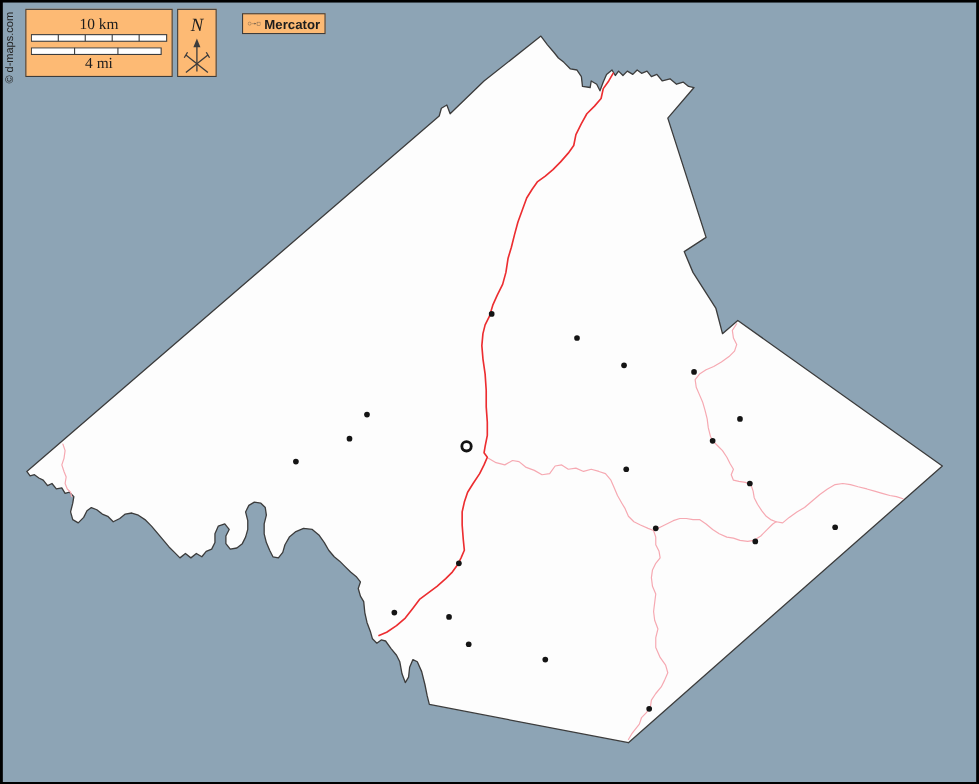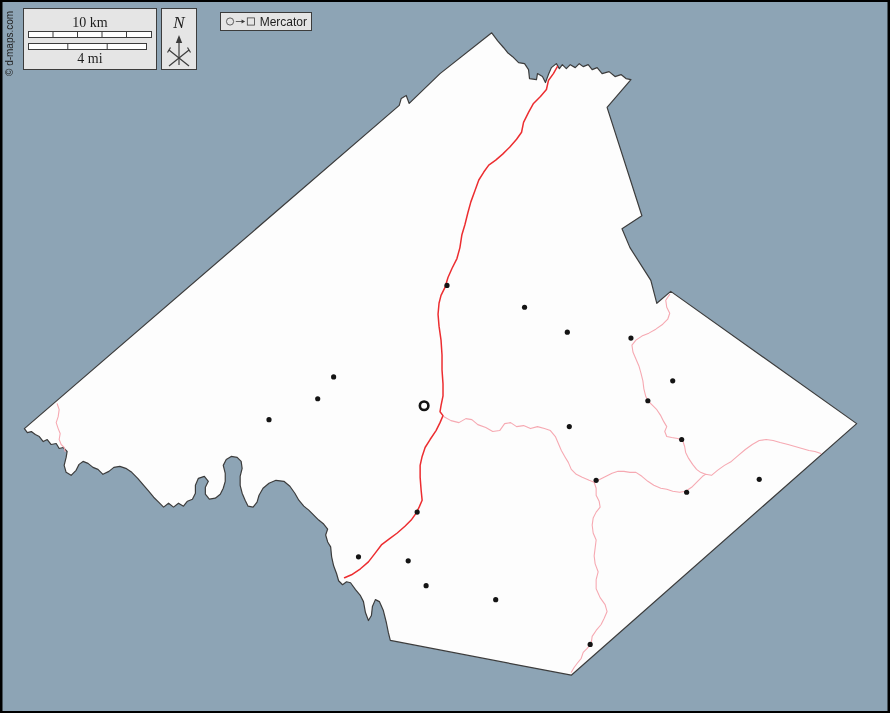--- a/index.html
+++ b/index.html
@@ -3,41 +3,41 @@
 <meta charset="utf-8">
 <style>
   html,body{margin:0;padding:0;background:#000;}
   #stage{
     position:relative;width:890px;height:713px;box-sizing:border-box;
     border:2px solid #000;overflow:hidden;
     font-family:"Liberation Sans",sans-serif;
   }
   #map-svg{position:absolute;left:0;top:0;width:100%;height:100%;}
   .panel{
-    position:absolute;background:#e5e5e5;border:1px solid #3C3C3C;
+    position:absolute;background:#fdba74;border:1px solid #3C3C3C;
     box-sizing:border-box;
   }
   #scale-panel{left:21px;top:6px;width:134px;height:62px;}
   .scale-label{
     font-family:"Liberation Serif",serif;font-size:14px;color:#1d1d1d;
     text-align:center;line-height:15px;
   }
   #scale-km-label{position:absolute;left:0;right:0;top:6px;}
   #scale-mi-label{position:absolute;left:0;right:0;top:42px;}
   #scale-km-bar{position:absolute;left:4px;top:22px;}
   #scale-mi-bar{position:absolute;left:4px;top:34px;}
   #north-panel{left:159px;top:6px;width:36px;height:62px;}
   #north-label{
     position:absolute;left:0;right:0;top:4px;text-align:center;
     font-family:"Liberation Serif",serif;font-style:italic;font-size:17px;color:#1d1d1d;
   }
   #compass-icon{position:absolute;left:0;top:24px;}
   #projection-panel{
-    left:218px;top:10px;width:92px;height:19px;
-    display:flex;align-items:center;padding:0 4px;gap:3px;
+    left:218px;top:10px;width:76px;height:19px;
+    display:flex;align-items:center;padding:0 4px;gap:3px;font-weight:bold;
   }
   #projection-label{font-size:12px;color:#1d1d1d;white-space:nowrap;}
   #attribution{
     position:absolute;left:2px;top:74px;
     transform:rotate(-90deg);transform-origin:0 0;
     font-size:10px;color:#222;white-space:nowrap;letter-spacing:0px;
   }
 </style>
 </head>
 <body>

